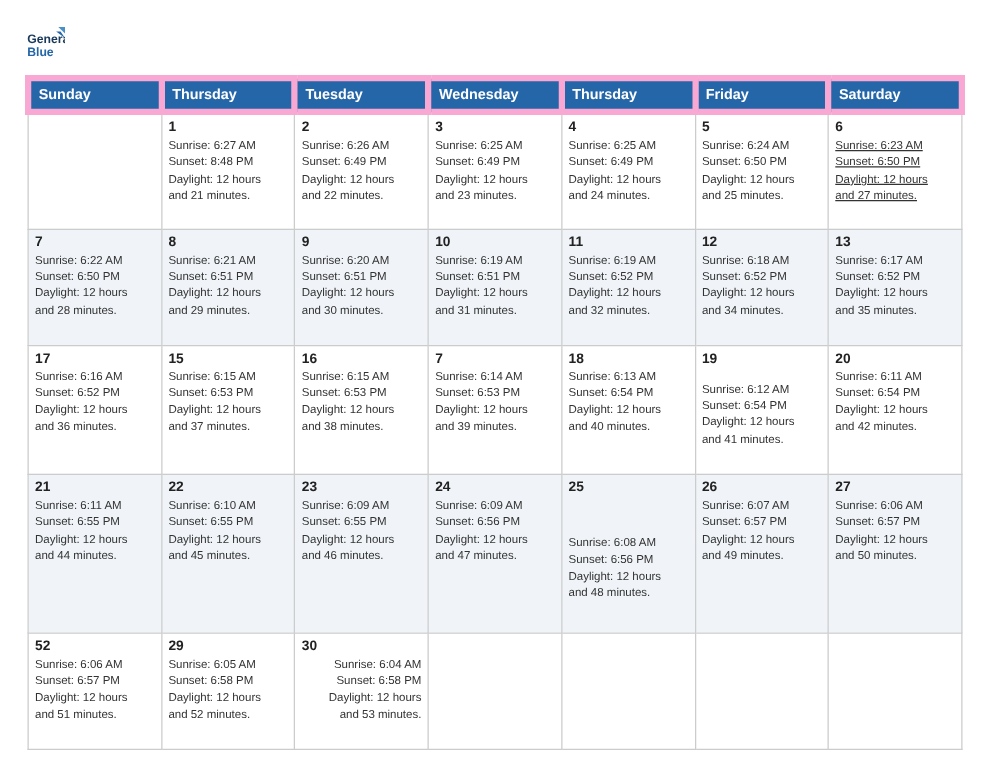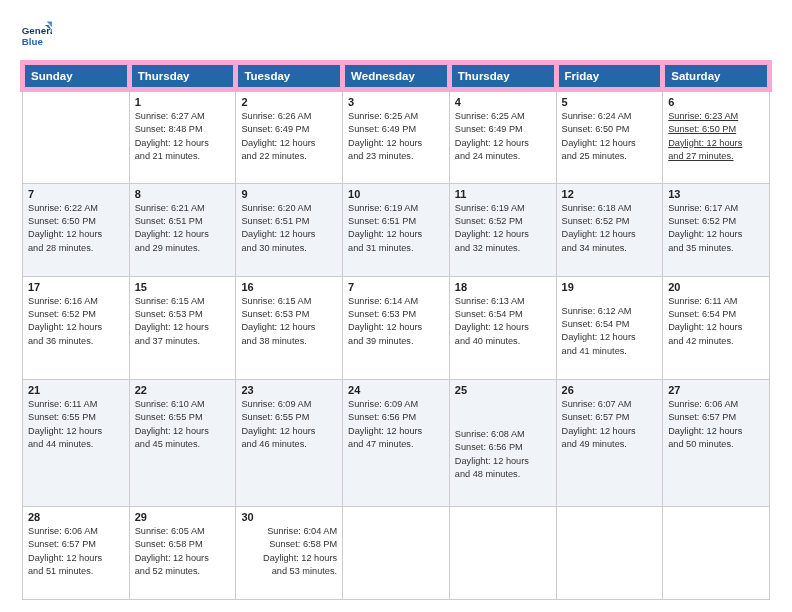--- a/index.html
+++ b/index.html
@@ -329,21 +329,21 @@
           <td>
             <span class="day-num">27</span>
             <div class="day-info" style="white-space: pre-line;">Sunrise: 6:06 AM
 Sunset: 6:57 PM
 Daylight: 12 hours
 and 50 minutes.</div>
           </td>
         </tr>
         <tr>
           <td>
-            <span class="day-num">28</span>
+            <span class="day-num">52</span>
             <div class="day-info" style="white-space: pre-line;">Sunrise: 6:06 AM
 Sunset: 6:57 PM
 Daylight: 12 hours
 and 51 minutes.</div>
           </td>
           <td>
             <span class="day-num">29</span>
             <div class="day-info" style="white-space: pre-line;">Sunrise: 6:05 AM
 Sunset: 6:58 PM
 Daylight: 12 hours

